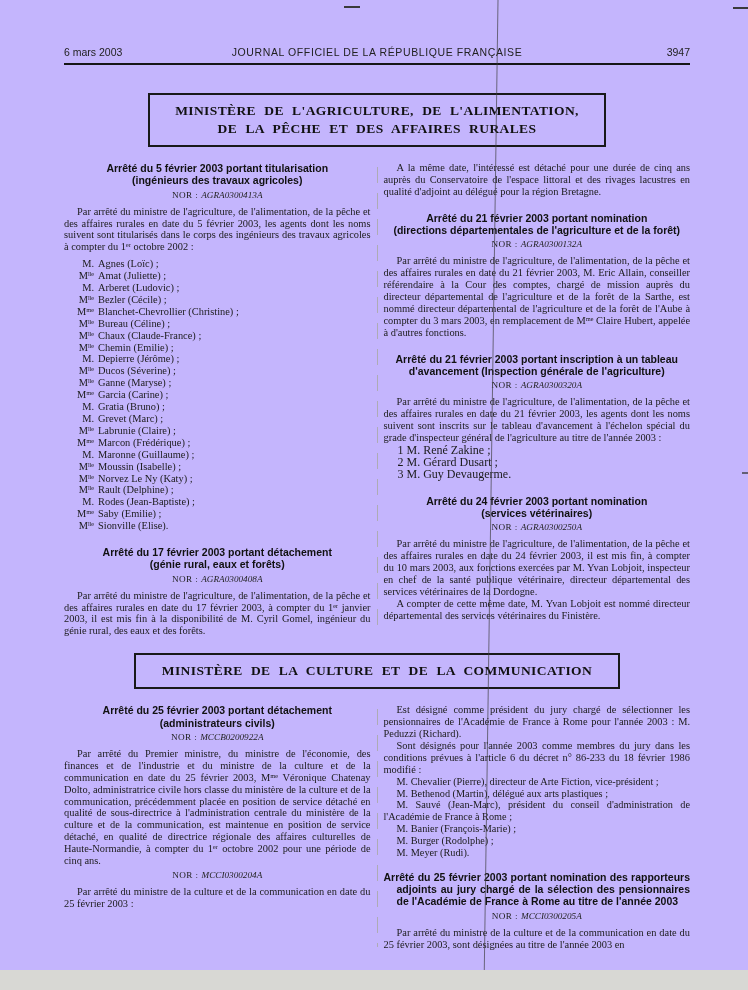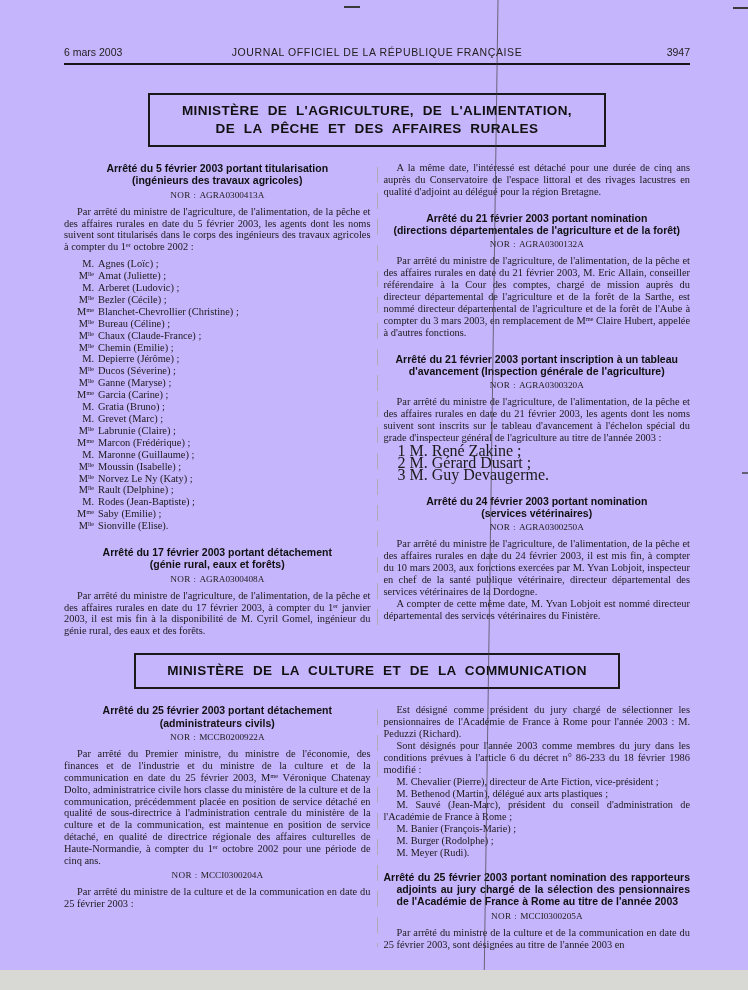--- a/index.html
+++ b/index.html
@@ -18,21 +18,21 @@
   }
   .m-date  { text-align:left; }
   .m-title { text-align:center; letter-spacing:.6px; }
   .m-page  { text-align:right; }
   .header-rule { border:0; border-top:2.6px solid #161616; margin:5px 0 0; }
 
   
   .ministry-box {
     border:2.2px solid #191919; margin:28px auto 0; padding:7px 4px;
     text-align:center; color:#111;
-    font-family:Liberation Sans, sans-serif;
+    font-family:Liberation Serif, serif;
     font-weight:bold; font-size:13.5px; line-height:18px;
     letter-spacing:.4px; word-spacing:4.5px;
   }
   .box-agri    { width:446px; }
   .box-culture { width:474px; margin-top:16px;text-align:center; }
 
   
   .columns { display:flex; gap:13px; margin-top:12px; position:relative; }
   .columns::before {
     content:""; position:absolute; left:50%; top:8px; bottom:4px; width:1px;
@@ -47,36 +47,36 @@
     font-weight:bold; font-size:10.5px; line-height:12.3px;
     text-align:center; margin:14px 6px 0; color:#111;
   }
   .atitle.first { margin-top:3px; }
   .atitle.hang  { text-align:justify; margin-left:0; margin-right:0;
                   padding-left:13px; text-indent:-13px; line-height:11.8px; }
   .atitle .tline { display:block; }
 
   .nor { text-align:center; font-size:9.2px; margin:3px 0 0; color:#222; }
   .nor .nl { letter-spacing:.4px; }
-  .nor .nv { margin-left:3px;text-align:center; }
+  .nor .nv { font-style:italic; margin-left:3px;text-align:center; }
 
   p.body {
     font-size:10.4px; line-height:11.9px; text-align:justify;
     text-indent:13px; margin:6px 0 0;
   }
   p.body + p.body { margin-top:0; }
 
   ul.names { list-style:none; margin:5px 0 0; padding:0 0 0 4px;
              font-size:10.4px; line-height:11.9px; }
   ul.names li { display:flex; }
   ul.names .nt { flex:0 0 26px; text-align:right; }
   ul.names .nn { margin-left:4px; }
 
   ul.numlist { list-style:none; margin:1px 0 0; padding:0 0 0 14px;
-               font-size:16px; line-height:11.9px; }
+               font-size:12px; line-height:11.9px; }
 
   .memberlist { margin-top:0; }
   .memberlist p { font-size:10.25px; line-height:11.8px; text-align:justify;
                   text-indent:13px; margin:0; }
 
   
   .fold-svg { position:absolute; top:0; left:0; pointer-events:none; }
   .edge-mark { position:absolute; background:#3a3a3a; }
   .em1 { left:344px; top:6px;  width:16px; height:2.4px; }
   .em2 { left:733px; top:7px;  width:15px; height:2.4px; }

